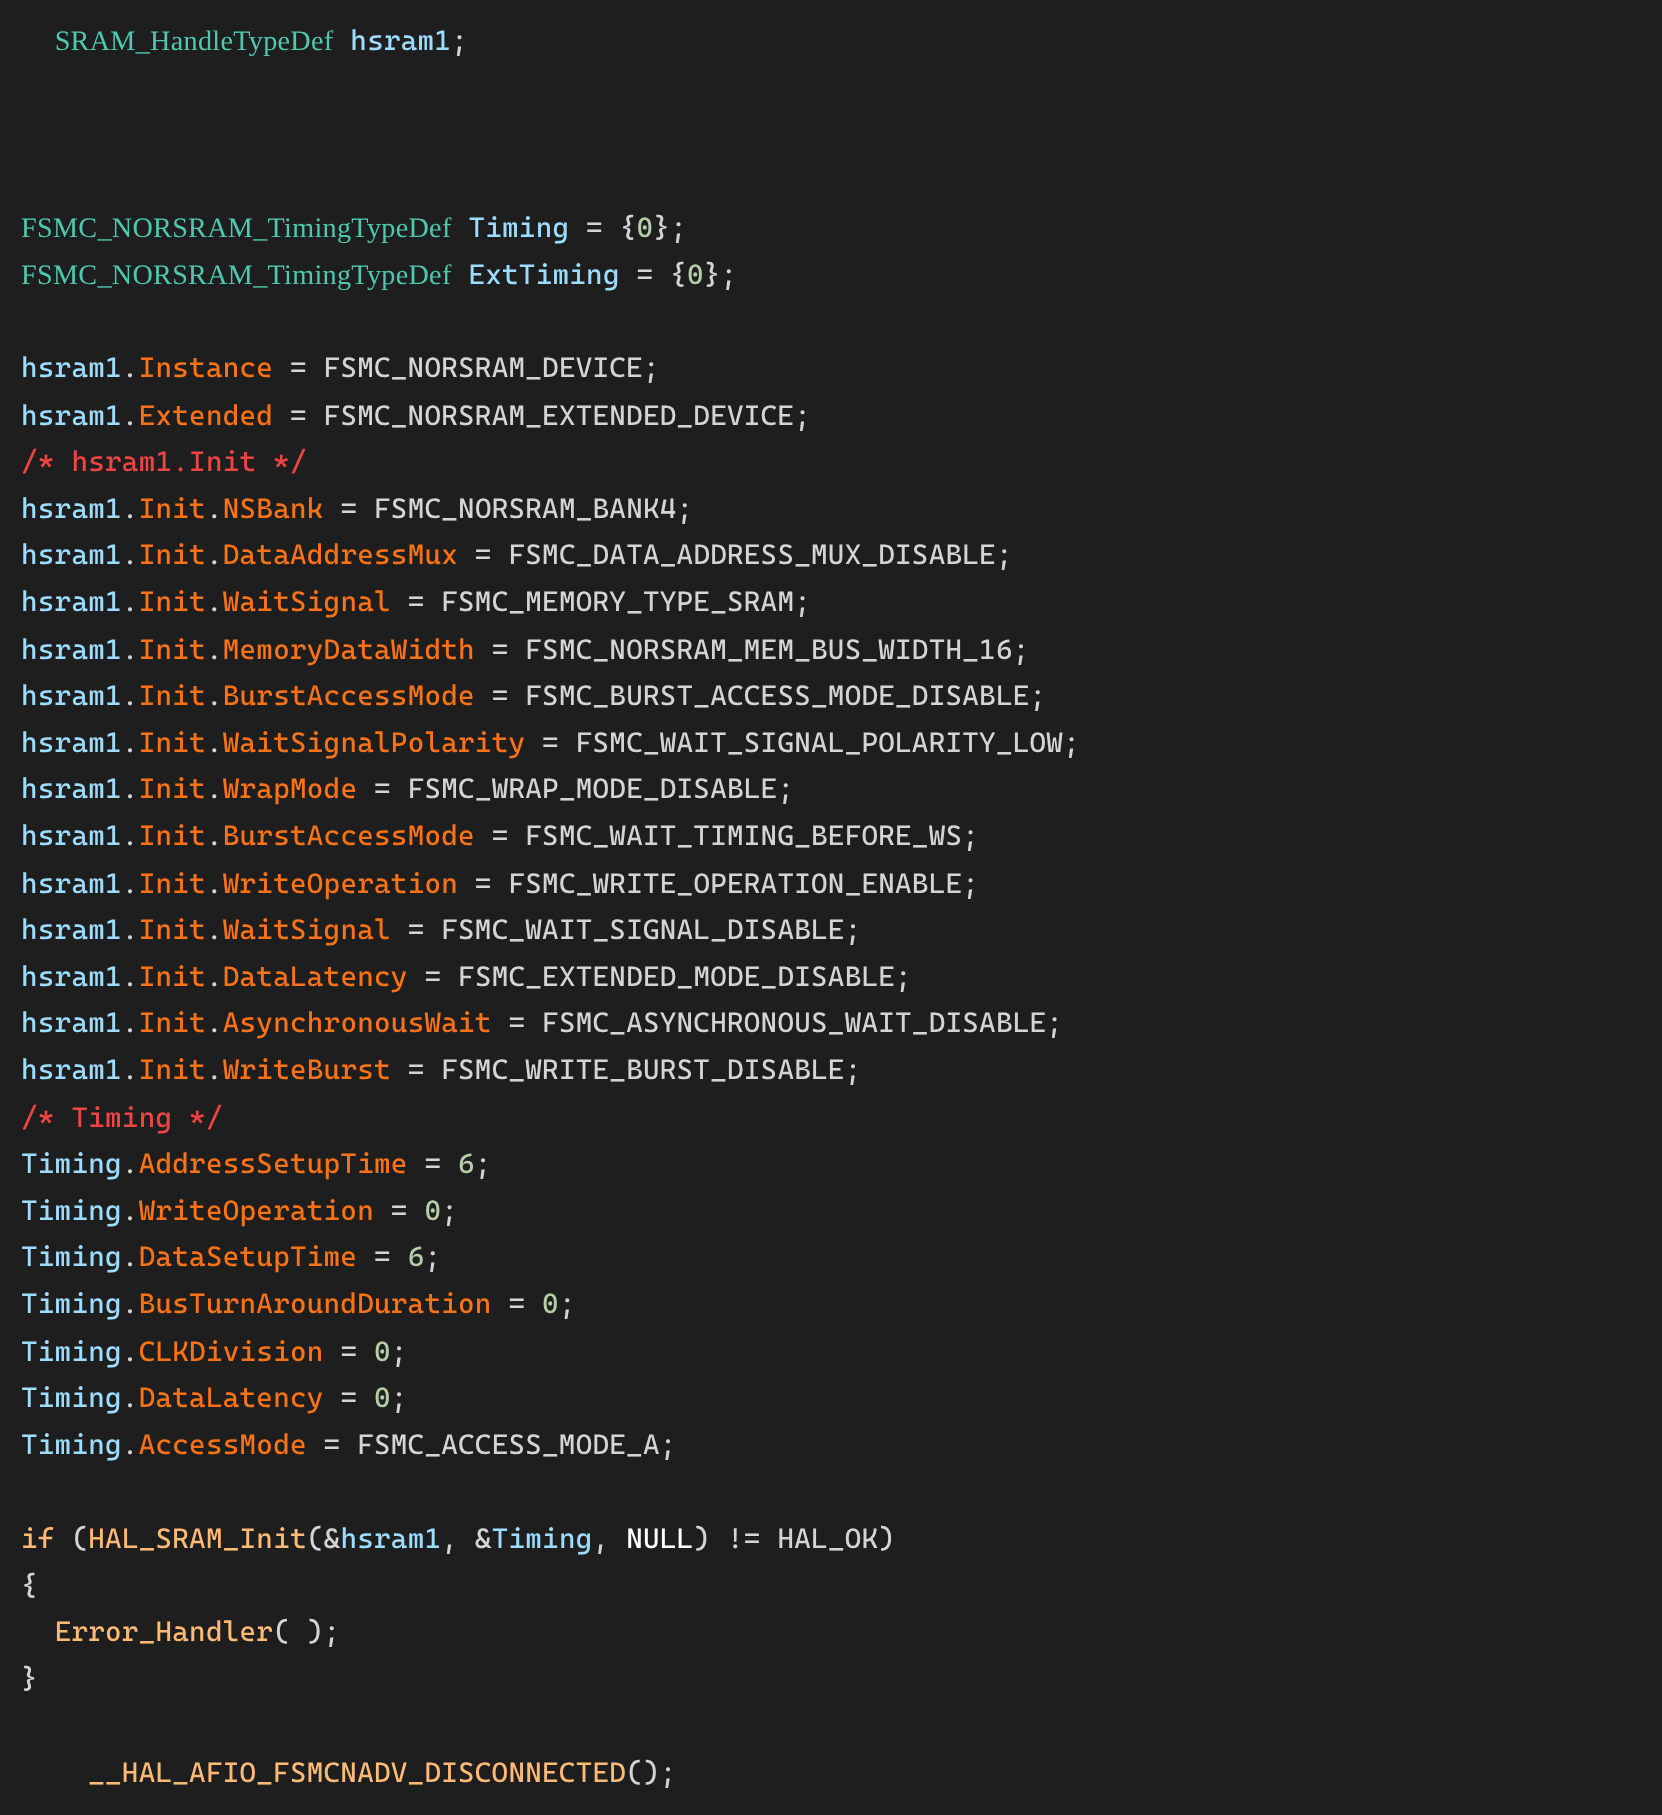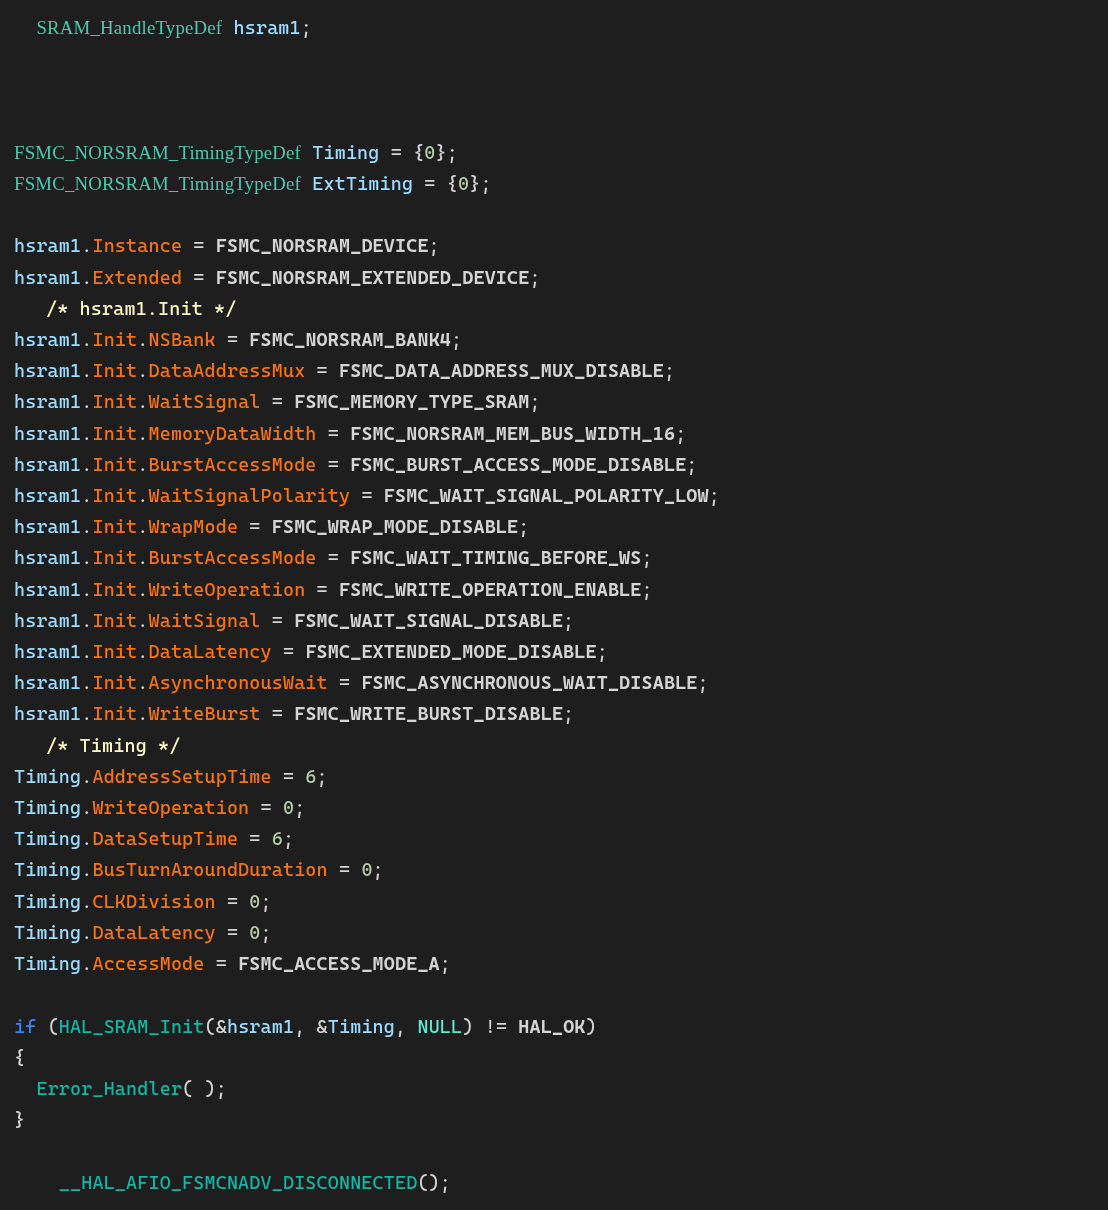--- a/index.html
+++ b/index.html
@@ -17,27 +17,27 @@
     font-size: 18.8px;
     line-height: 31.2px;
     color: #d4d4d4;
     white-space: pre;
     letter-spacing: 0.2px;
   }
   .tok-type   { color: #4ec9b0; font-family: Liberation Serif, serif; }   
   .tok-var    { color: #9cdcfe; }   
   .tok-obj    { color: #9cdcfe; }   
   .tok-member { color: #f97316; }   
-  .tok-macro  { color: #d4d4d4; font-weight: bold; }   
+  .tok-macro  { color: #d4d4d4; }   
   .tok-num    { color: #b5cea8; }   
-  .tok-comment{ color: #fef9c3; margin-left: 32px; }   
-  .tok-keyword{ color: #3b82f6; }   
-  .tok-null   { color: #5eead4; }   
+  .tok-comment{ color: #ef4444; }   
+  .tok-keyword{ color: #fdba74; }   
+  .tok-null   { color: #ffffff; }   
   .tok-punc   { color: #d4d4d4; }
-  .tok-func   { color: #14b8a6; }   
+  .tok-func   { color: #fdba74; }   
 </style>
 </head>
 <body>
 
 <pre class="code" id="code-block"><span><span class="tok-punc">  </span><span class="tok-type">SRAM_HandleTypeDef</span><span class="tok-punc"> </span><span class="tok-var">hsram1</span><span class="tok-punc">;</span>
 </span><span>
 </span><span>
 </span><span>
 </span><span><span class="tok-type">FSMC_NORSRAM_TimingTypeDef</span><span class="tok-punc"> </span><span class="tok-var">Timing</span><span class="tok-punc"> = {</span><span class="tok-num">0</span><span class="tok-punc">};</span>
 </span><span><span class="tok-type">FSMC_NORSRAM_TimingTypeDef</span><span class="tok-punc"> </span><span class="tok-var">ExtTiming</span><span class="tok-punc"> = {</span><span class="tok-num">0</span><span class="tok-punc">};</span>

